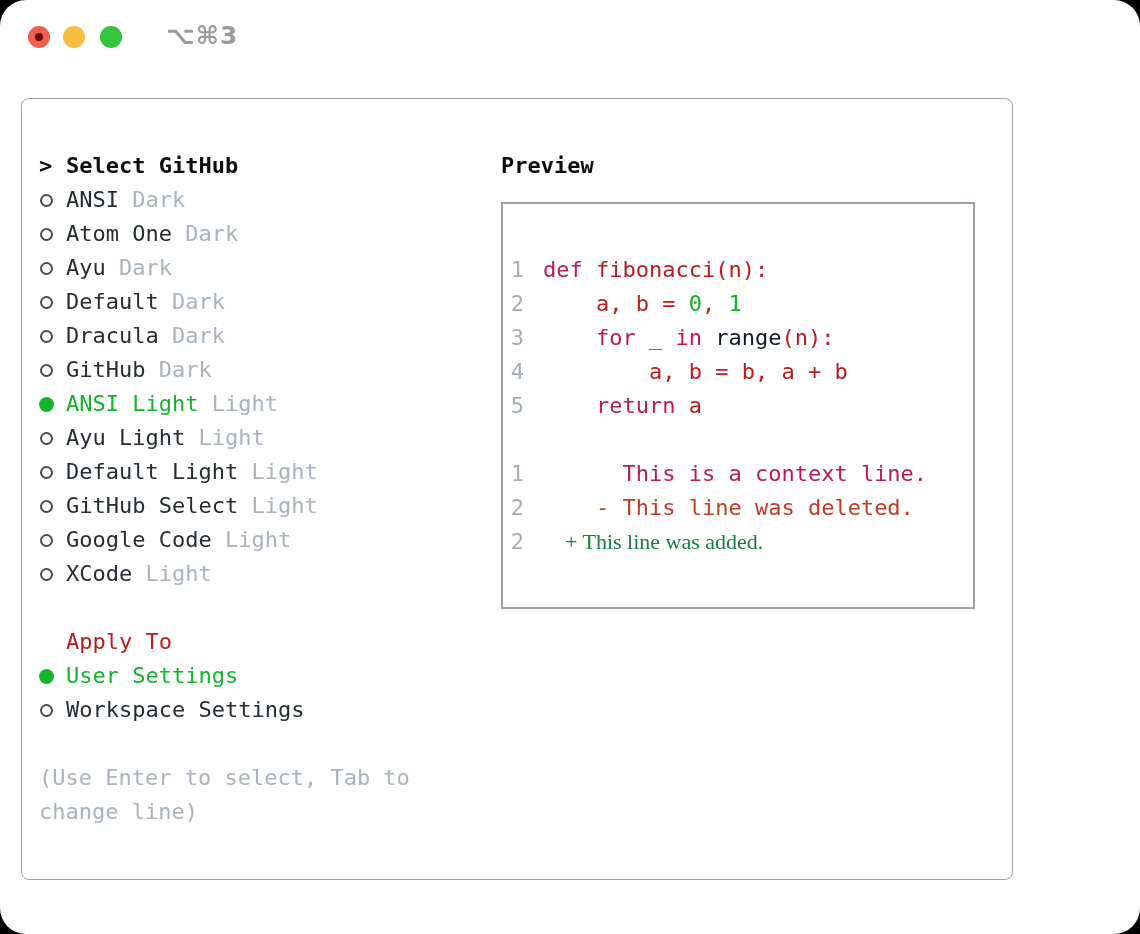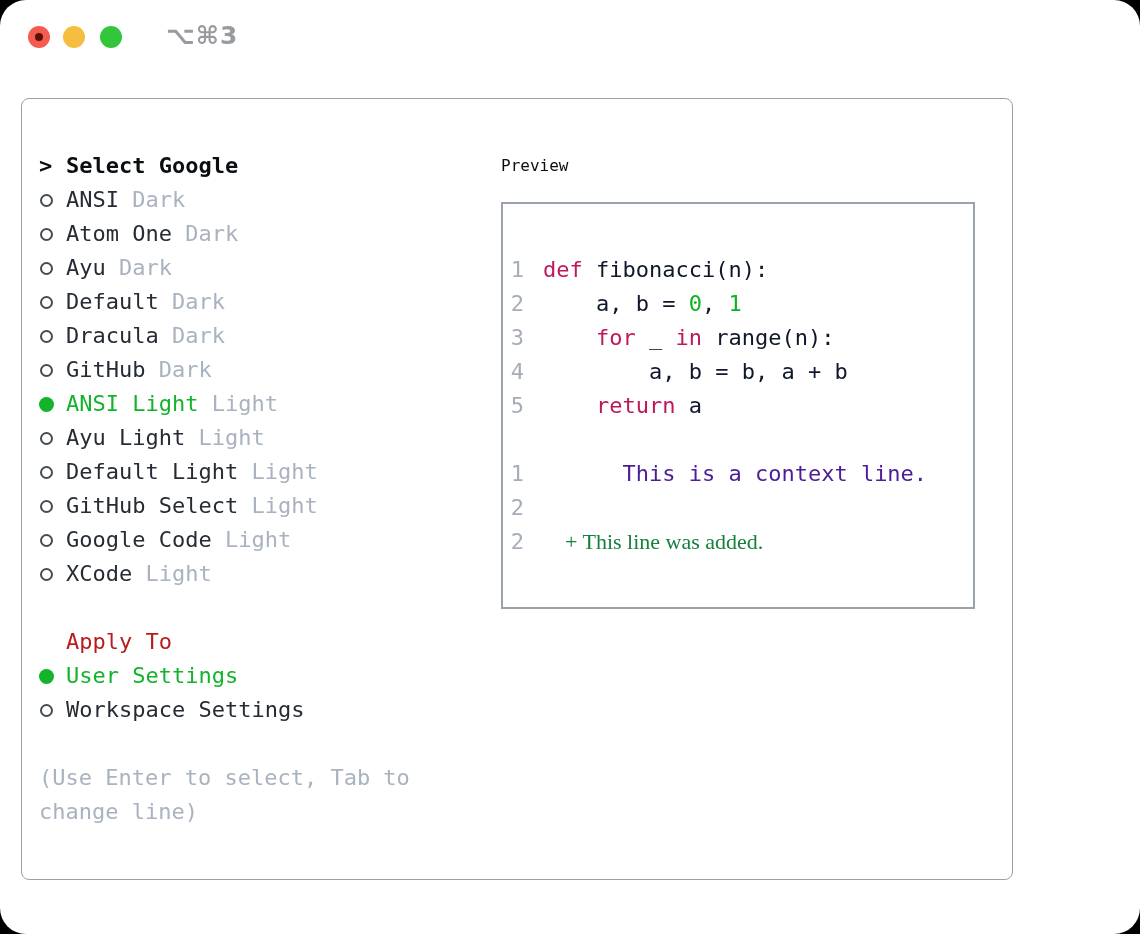--- a/index.html
+++ b/index.html
@@ -29,55 +29,55 @@
   .prompt{font-weight:bold;color:#0b0e11;}
   .hdr{font-weight:bold;color:#0b0e11;}
   .dot-o{width:13px;height:13px;border-radius:50%;border:2px solid #454c54;box-sizing:border-box;margin-left:1px;}
   .dot-f{width:15px;height:15px;border-radius:50%;background:#14b32c;box-sizing:border-box;}
   .variant{color:#a9b2bf;}
   .sel-text{color:#14b32c;}
   .spacer{height:34px;}
   .help{color:#a9b2bf;height:34px;line-height:34px;white-space:pre;}
   
   .preview-col{position:absolute;left:479px;top:50px;}
-  .preview-hdr{font-size:16px;font-weight:normal;color:#0b0e11;height:34px;line-height:34px;}
+  .preview-hdr{font-size:22px;font-weight:bold;color:#0b0e11;height:34px;line-height:34px;}
   .preview-box{
     margin-top:19px;width:474px;height:407px;box-sizing:border-box;
     border:2px solid #9aa3ad;background:#fff;
     padding:49px 0 0 7px;font-size:22px;
   }
   .pline{display:flex;height:34px;line-height:34px;}
   .ln{width:14px;flex:none;text-align:right;color:#a4adb8;}
   .code{margin-left:19px;white-space:pre;color:#1c2128;}
   .seg-kw{color:#be185d;}
   .seg-fn{color:#0f172a;}
   .seg-num{color:#0db31b;}
-  .seg-pl{color:#0f172a;}
-  .seg-ctx{color:#4c1d95;}
+  .seg-pl{color:#b91c1c;}
+  .seg-ctx{color:#be185d;}
   .seg-del{color:#c43a24;}
   .seg-add{color:#15803d;font-family:Liberation Serif, serif;}
 </style>
 </head>
 <body>
 
 <div class="window">
 
   <div class="traffic t-close">
     <div class="dot"></div>
   </div>
   <div class="traffic t-min"></div>
   <div class="traffic t-zoom"></div>
   <div class="title-shortcut">⌥⌘3</div>
 
   <div class="panel">
 
     <div class="left-col">
       <div class="row">
         <span class="marker"><span class="prompt">&gt;</span></span>
-        <span class="hdr">Select Google</span>
+        <span class="hdr">Select GitHub</span>
       </div>
 
       <div id="theme-list">
           <div class="row"><span class="marker"><span class="dot-o"></span></span><span>ANSI</span><span class="variant"> Dark</span></div>
           <div class="row"><span class="marker"><span class="dot-o"></span></span><span>Atom One</span><span class="variant"> Dark</span></div>
           <div class="row"><span class="marker"><span class="dot-o"></span></span><span>Ayu</span><span class="variant"> Dark</span></div>
           <div class="row"><span class="marker"><span class="dot-o"></span></span><span>Default</span><span class="variant"> Dark</span></div>
           <div class="row"><span class="marker"><span class="dot-o"></span></span><span>Dracula</span><span class="variant"> Dark</span></div>
           <div class="row"><span class="marker"><span class="dot-o"></span></span><span>GitHub</span><span class="variant"> Dark</span></div>
           <div class="row"><span class="marker"><span class="dot-f"></span></span><span class="sel-text">ANSI Light</span><span class="variant"> Light</span></div>
@@ -133,20 +133,21 @@
             <div class="pline">
               <span class="ln"></span>
               <span class="code"></span>
             </div>
             <div class="pline">
               <span class="ln">1</span>
               <span class="code"><span class="seg-ctx">      This is a context line.</span></span>
             </div>
             <div class="pline">
               <span class="ln">2</span>
+              <span class="code"><span class="seg-del">    - This line was deleted.</span></span>
             </div>
             <div class="pline">
               <span class="ln">2</span>
               <span class="code"><span class="seg-add">    + This line was added.</span></span>
             </div>
           </div>
       </div>
     </div>
 
   </div>

